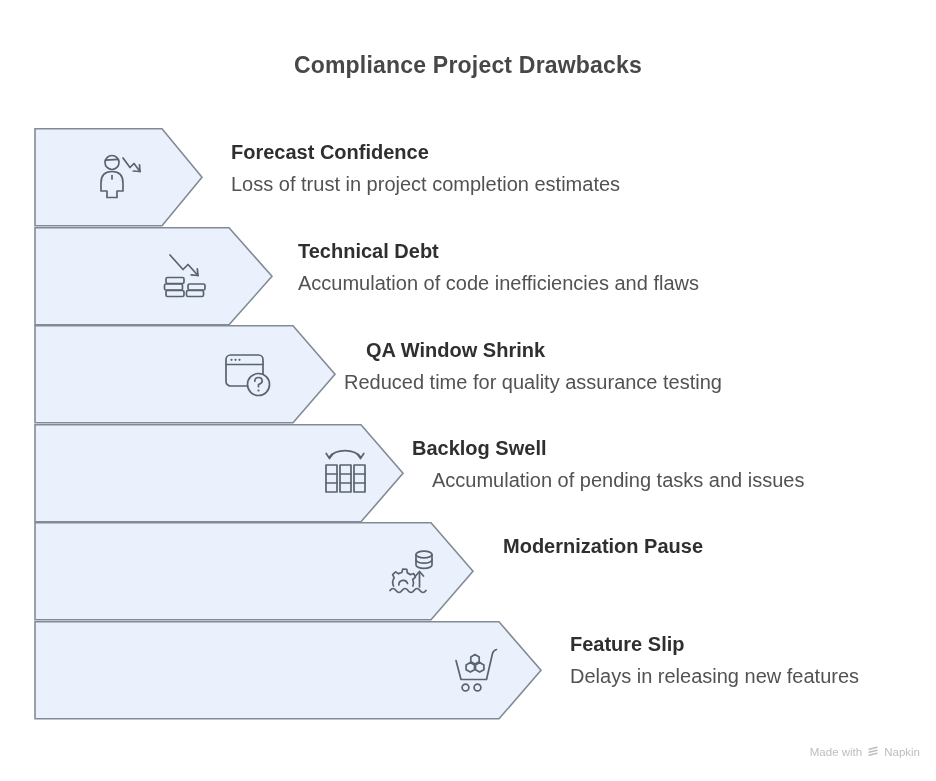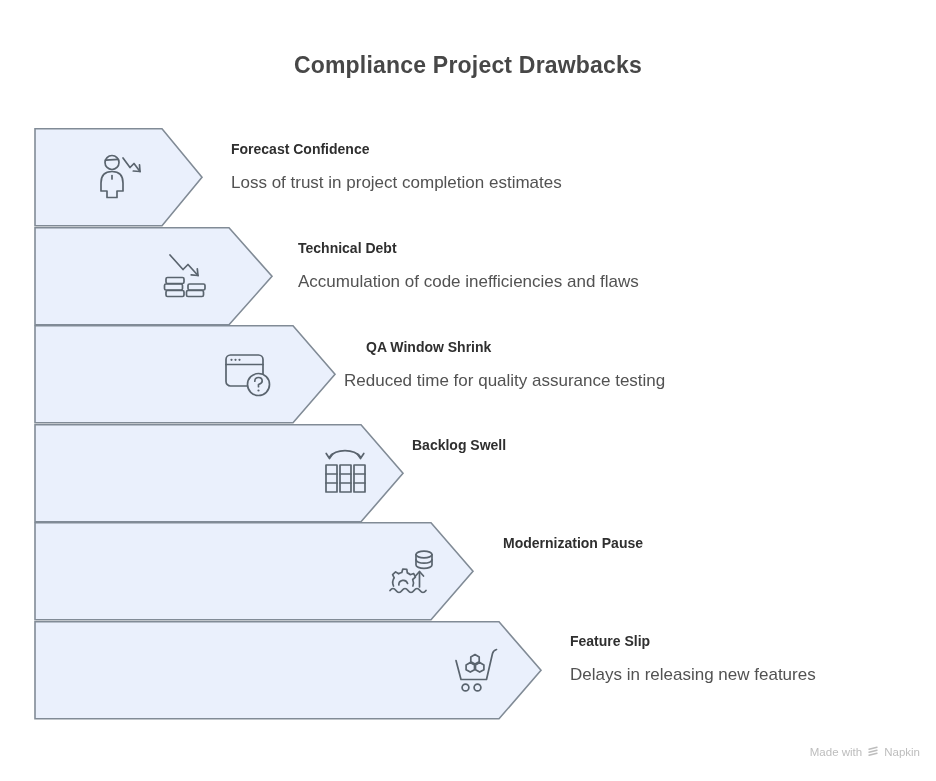--- a/index.html
+++ b/index.html
@@ -49,28 +49,28 @@
     fill: none;
     stroke: #5a646e;
     stroke-width: 1.7;
     stroke-linecap: round;
     stroke-linejoin: round;
   }
   .icon-svg .fill-dot { fill: #5a646e; stroke: none; }
   .icon-svg .masked { fill: #eaf0fc; }
   .step-title {
     position: absolute;
-    font-size: 14px;
+    font-size: 20px;
     font-weight: bold;
     color: #2f2f2f;
     white-space: nowrap;
   }
   .step-desc {
     position: absolute;
-    font-size: 17px;
+    font-size: 20px;
     font-weight: normal;
     color: #525252;
     white-space: nowrap;
   }
   .footer {
     position: absolute;
     right: 16px;
     top: 746px;
     display: flex;
     align-items: center;
@@ -151,20 +151,21 @@
     <line x1="9" y1="30" x2="20" y2="30"></line>
     <line x1="9" y1="39" x2="20" y2="39"></line>
     <rect x="23" y="21" width="11" height="27"></rect>
     <line x1="23" y1="30" x2="34" y2="30"></line>
     <line x1="23" y1="39" x2="34" y2="39"></line>
     <rect x="37" y="21" width="11" height="27"></rect>
     <line x1="37" y1="30" x2="48" y2="30"></line>
     <line x1="37" y1="39" x2="48" y2="39"></line>
   </svg>
   <div class="step-title" style="left:412px; top:437px">Backlog Swell</div>
+  <div class="step-desc" style="left:432px; top:469px">Accumulation of pending tasks and issues</div>
 
   <svg class="arrow-svg" style="top:522px" width="442" height="99">
     <polygon class="arrow-shape" points="1,0.8 397,0.8 439,49.3 397,97.8 1,97.8"></polygon>
   </svg>
   <svg class="icon-svg" style="left:385px; top:543px" viewBox="0 0 56 56">
     <ellipse cx="39" cy="11.5" rx="8" ry="3.4"></ellipse>
     <path d="M31,11.5 L31,22 A8,3.4 0 0 0 47,22 L47,11.5"></path>
     <path d="M31,16.8 A8,3.4 0 0 0 47,16.8"></path>
     <path d="M8.5,43 A8.5,8.5 0 0 1 9.2,34.8 L7.6,31.6 L10.6,28.9 L13.6,30.8 A8.5,8.5 0 0 1 16.8,29.5 L17.8,26 L21.8,26.3 L22.3,29.9 A8.5,8.5 0 0 1 25.2,31.7 L28.7,30.5 L30.4,34.1 L27.7,36.5 A8.5,8.5 0 0 1 27.9,43"></path>
     <path d="M13.8,42 A4.5,4.5 0 0 1 22.6,40.5"></path>

